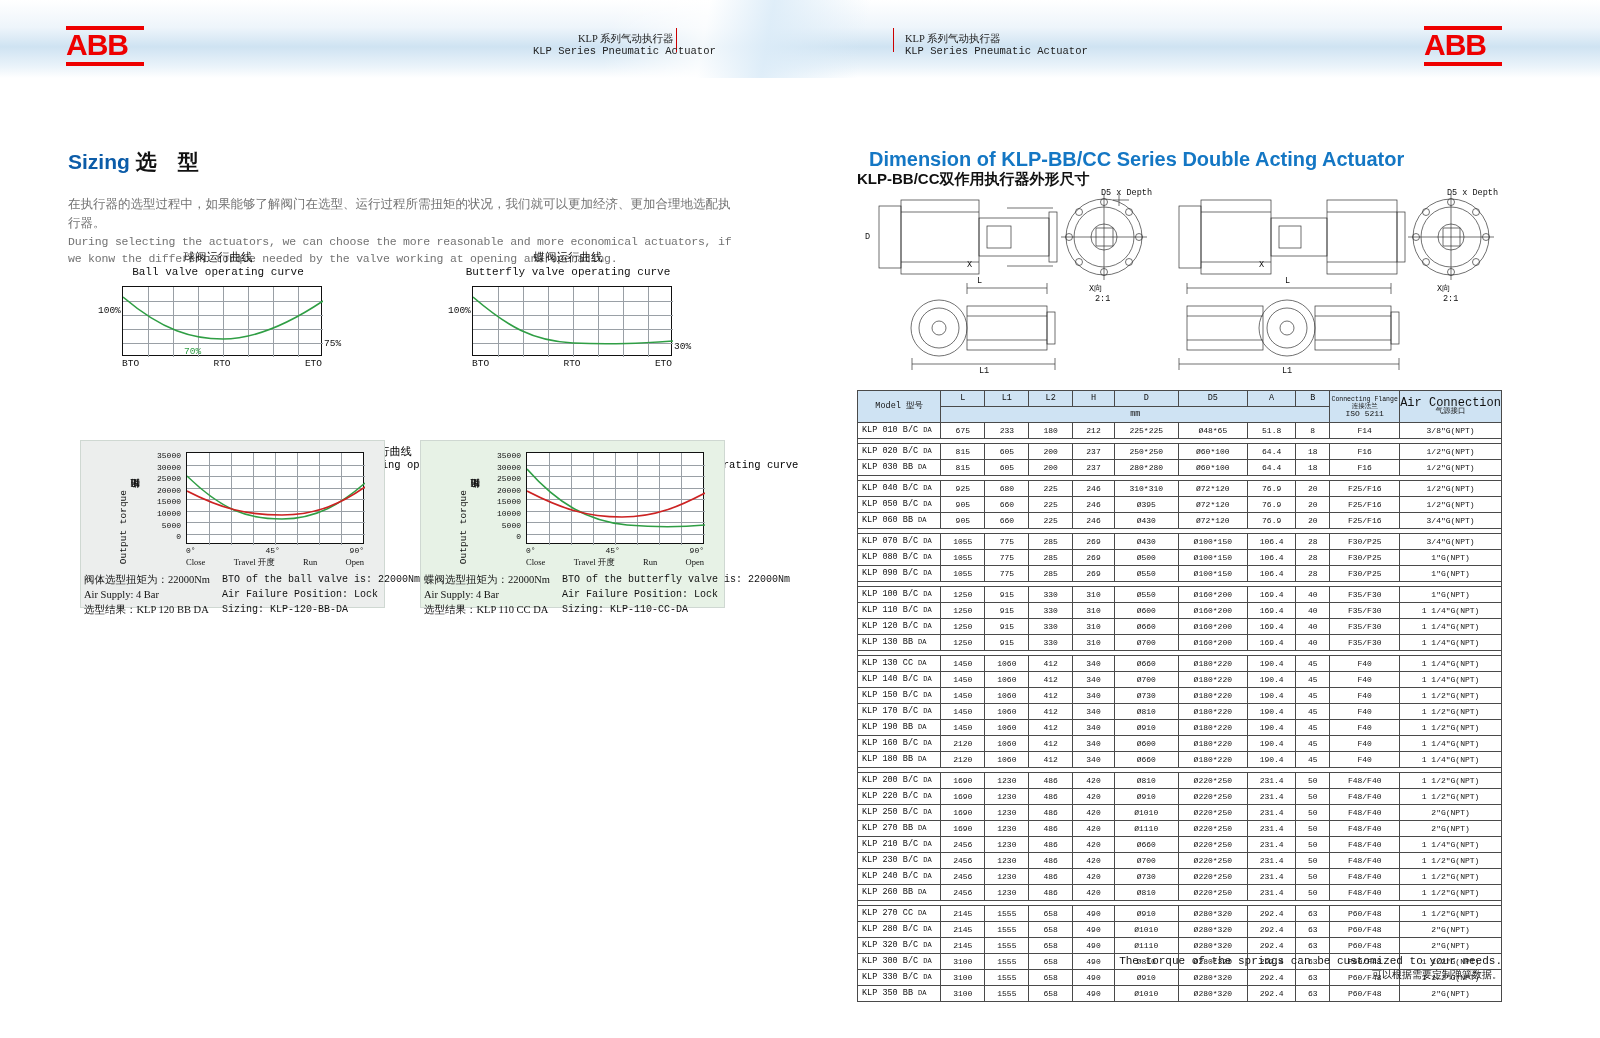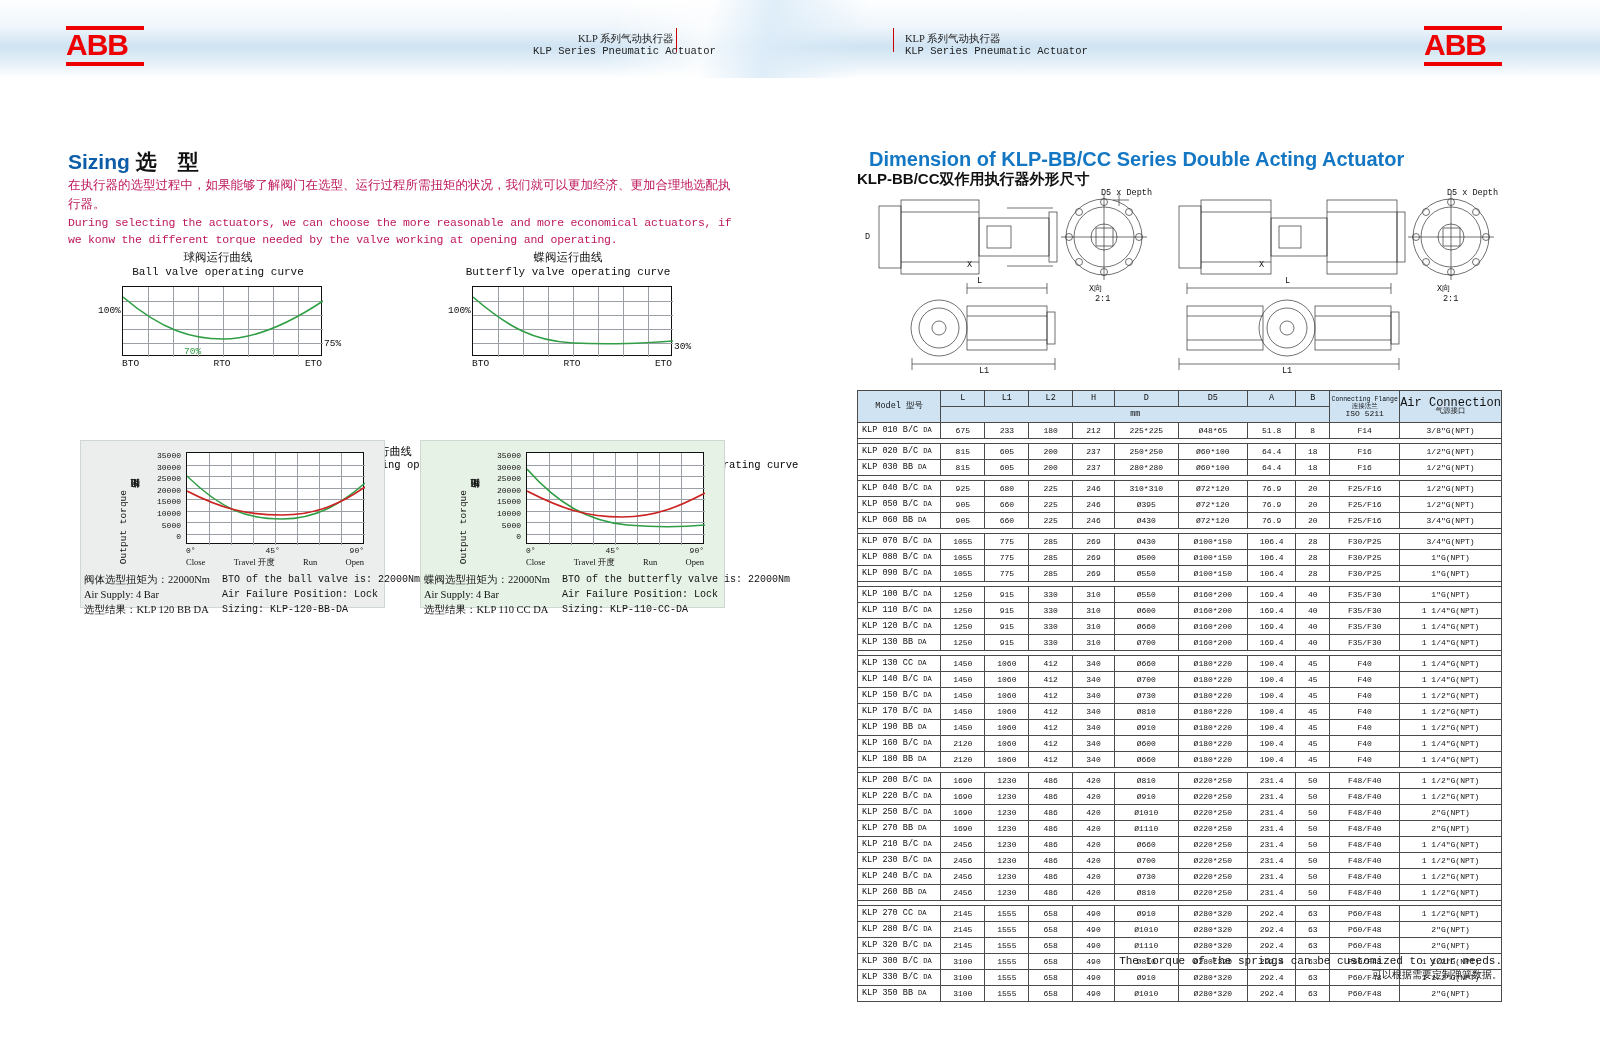--- a/index.html
+++ b/index.html
@@ -63,25 +63,25 @@
     position: absolute;
     left: 68px; top: 148px;
     font-family: "Liberation Sans", sans-serif;
     font-size: 21px;
     font-weight: bold;
     color: #0c5ca8;
   }
   .sizing-title .cn { color: #111; font-family: "Liberation Serif", serif; }
   .intro {
     position: absolute;
-    left: 68px; top: 176px;
+    left: 68px; top: 195px;
     width: 670px;
     font-size: 12.5px;
     line-height: 19px;
-    color: #be185d;
+    color: #737373;
   }
   .intro .en { font-family: "Liberation Mono", monospace; font-size: 11.5px; line-height: 17px; letter-spacing: -0.2px;}
 
   
   .curve-block { position: absolute; }
   .curve-cap {
     text-align: center;
     font-size: 11.5px;
     line-height: 15px;
     color: #111;

